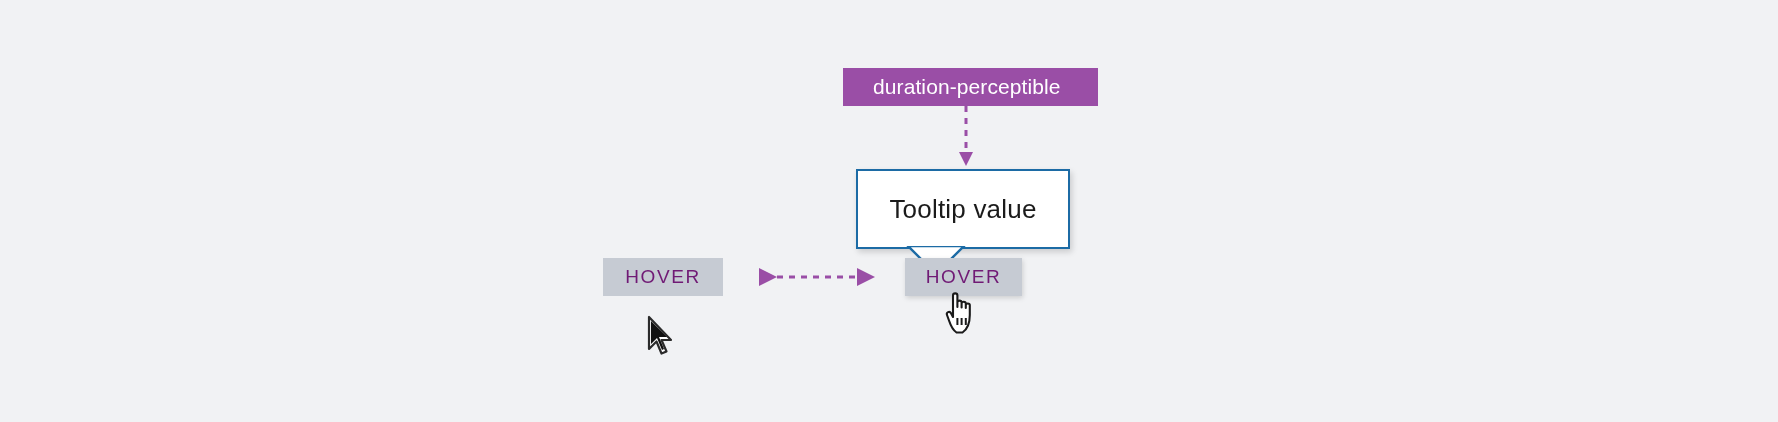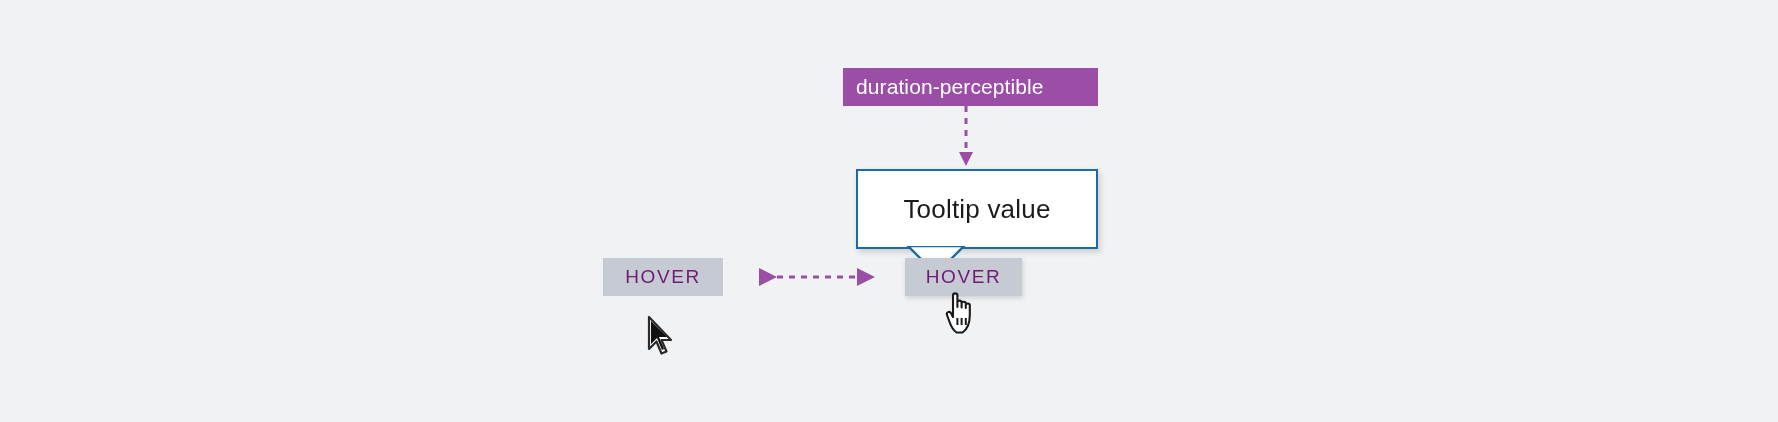--- a/index.html
+++ b/index.html
@@ -24,41 +24,41 @@
     position: absolute;
     left: 843px;
     top: 68px;
     width: 255px;
     height: 38px;
     background: #9a4ea6;
     color: #ffffff;
     font-size: 21px;
     line-height: 38px;
     text-align: left;
-    padding-left: 13px;
+    padding-left: 30px;
     box-sizing: border-box;
     white-space: nowrap;
     letter-spacing: 0.1px;
   }
 
   
   .connector-vertical {
     position: absolute;
     left: 959px;
     top: 106px;
     width: 14px;
     height: 62px;
   }
 
   
   .tooltip {
     position: absolute;
     left: 856px;
     top: 169px;
-    width: 242px;
+    width: 214px;
     height: 80px;
     background: #ffffff;
     border: 2px solid #1c6ba5;
     box-sizing: border-box;
     box-shadow: 2px 3px 6px rgba(0,0,0,0.16);
     text-align: center;
   }
   .tooltip-text {
     position: absolute;
     left: 0;

